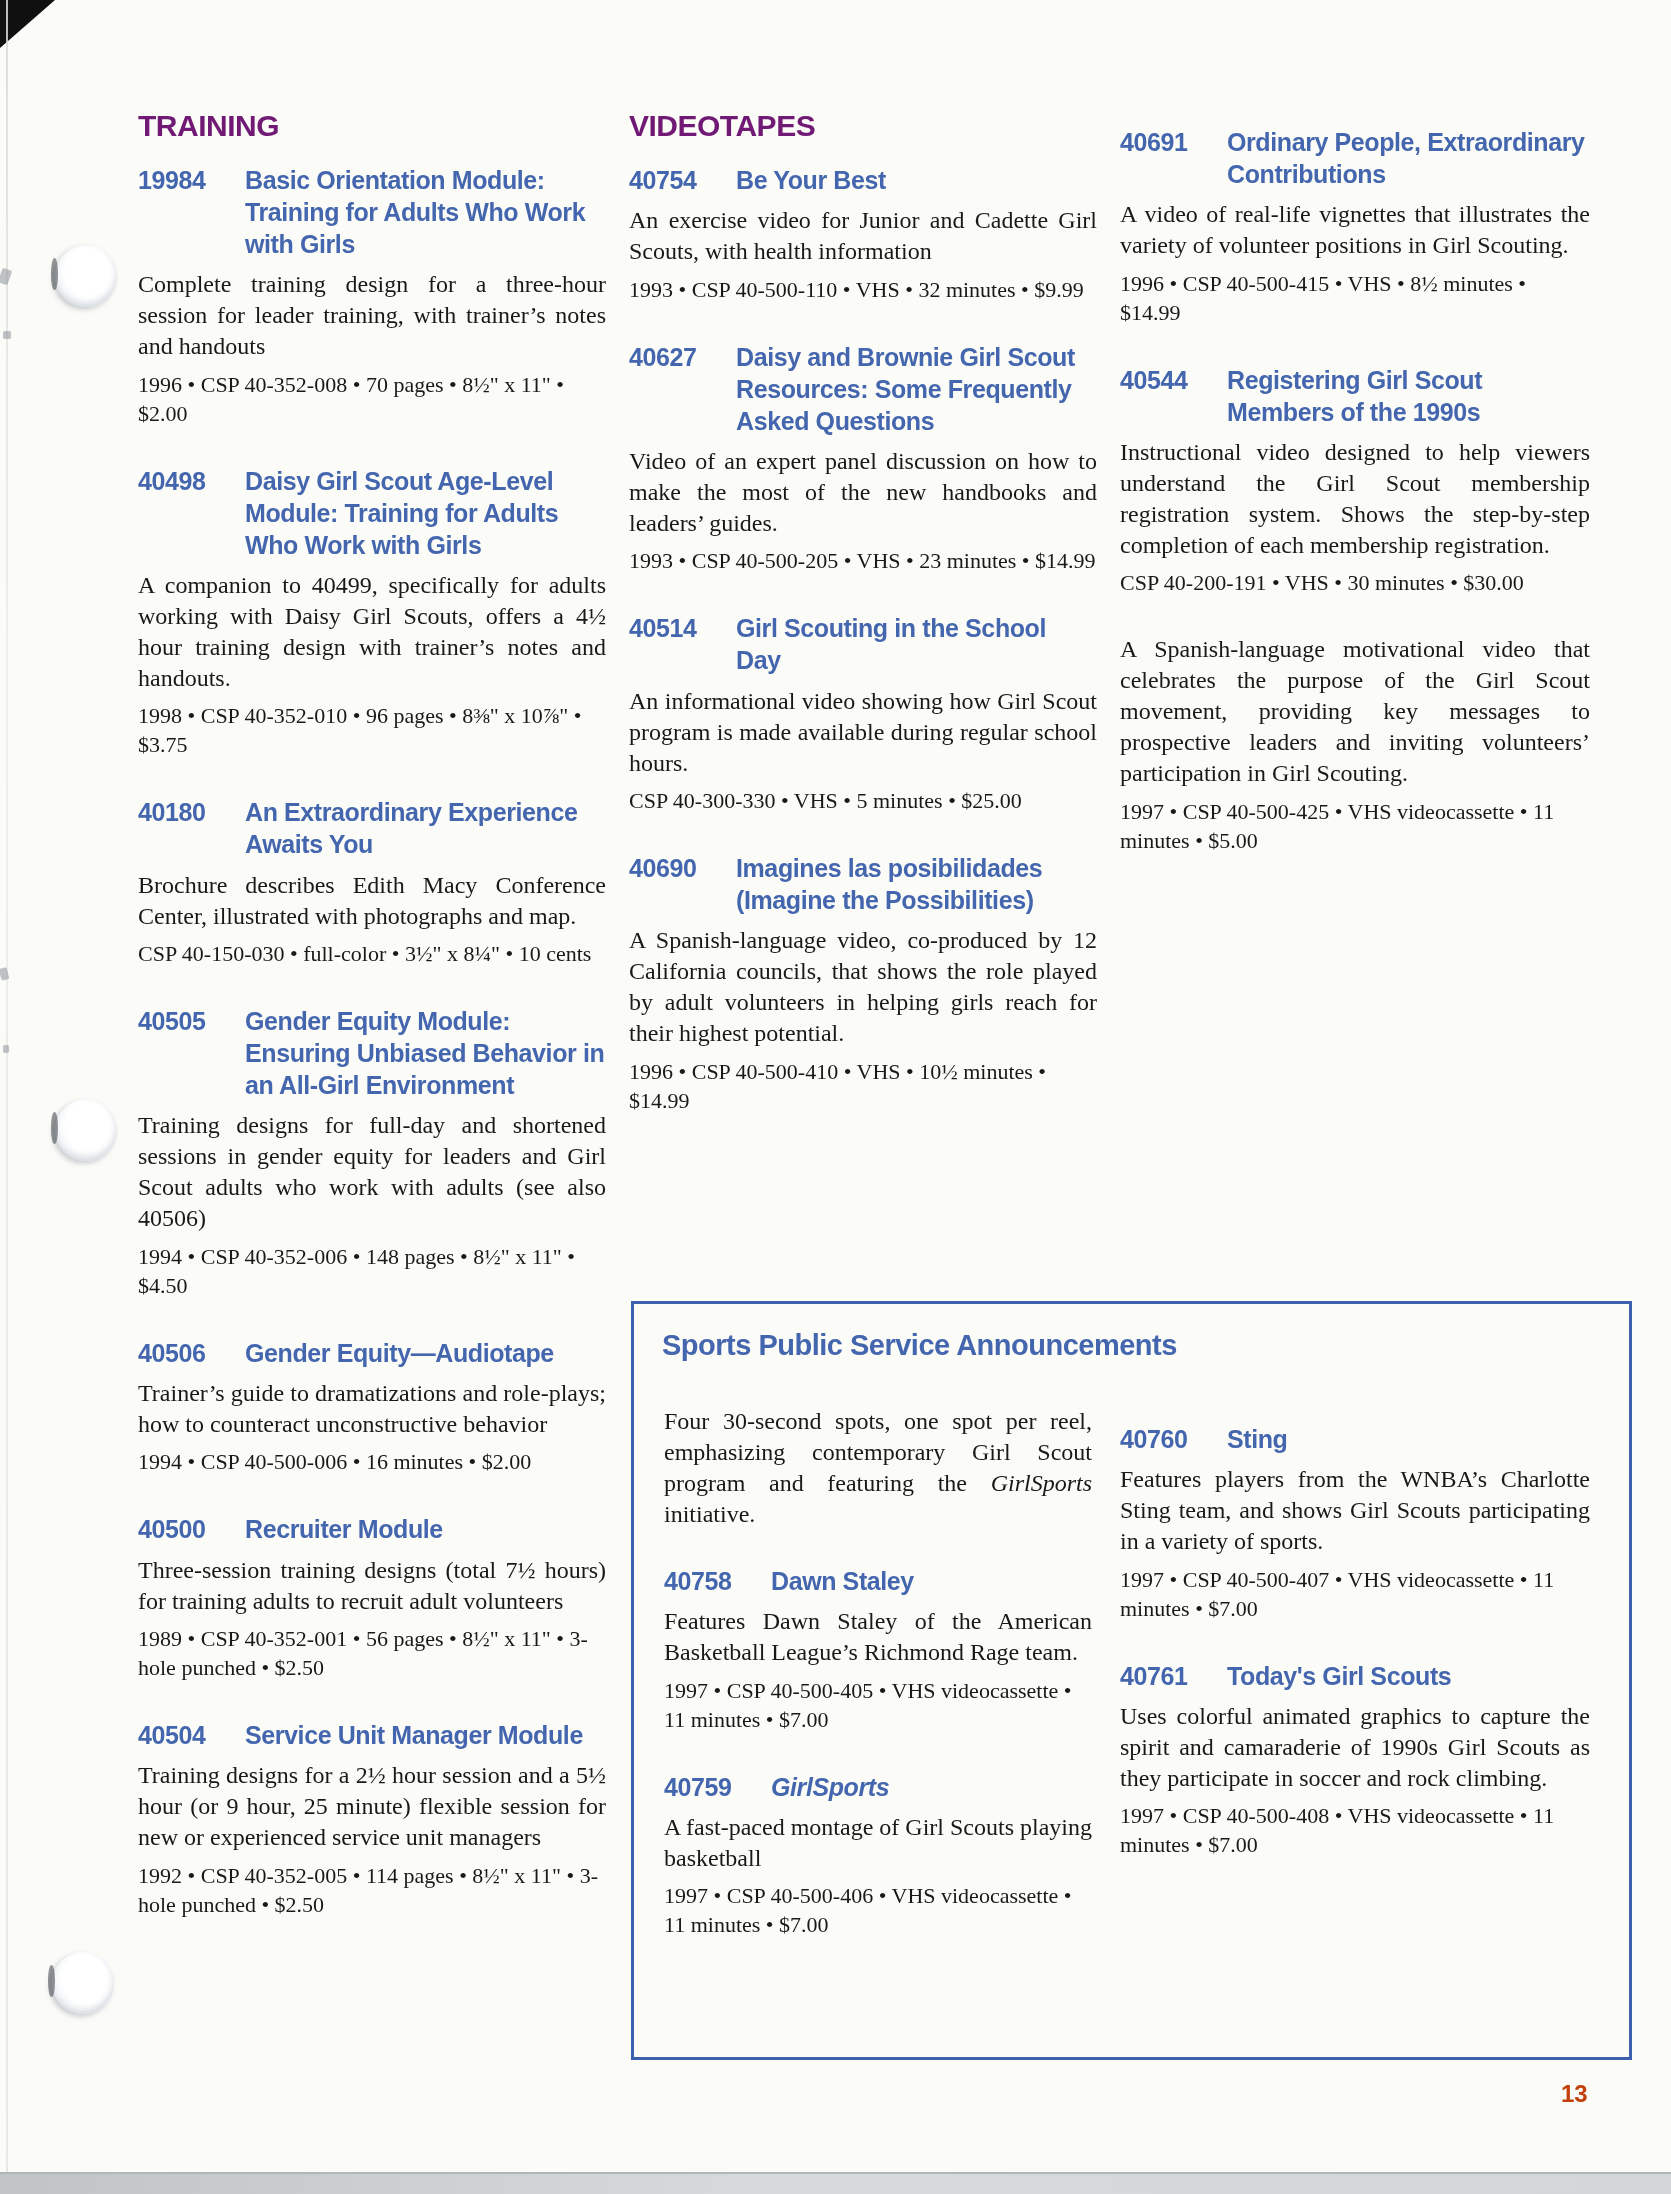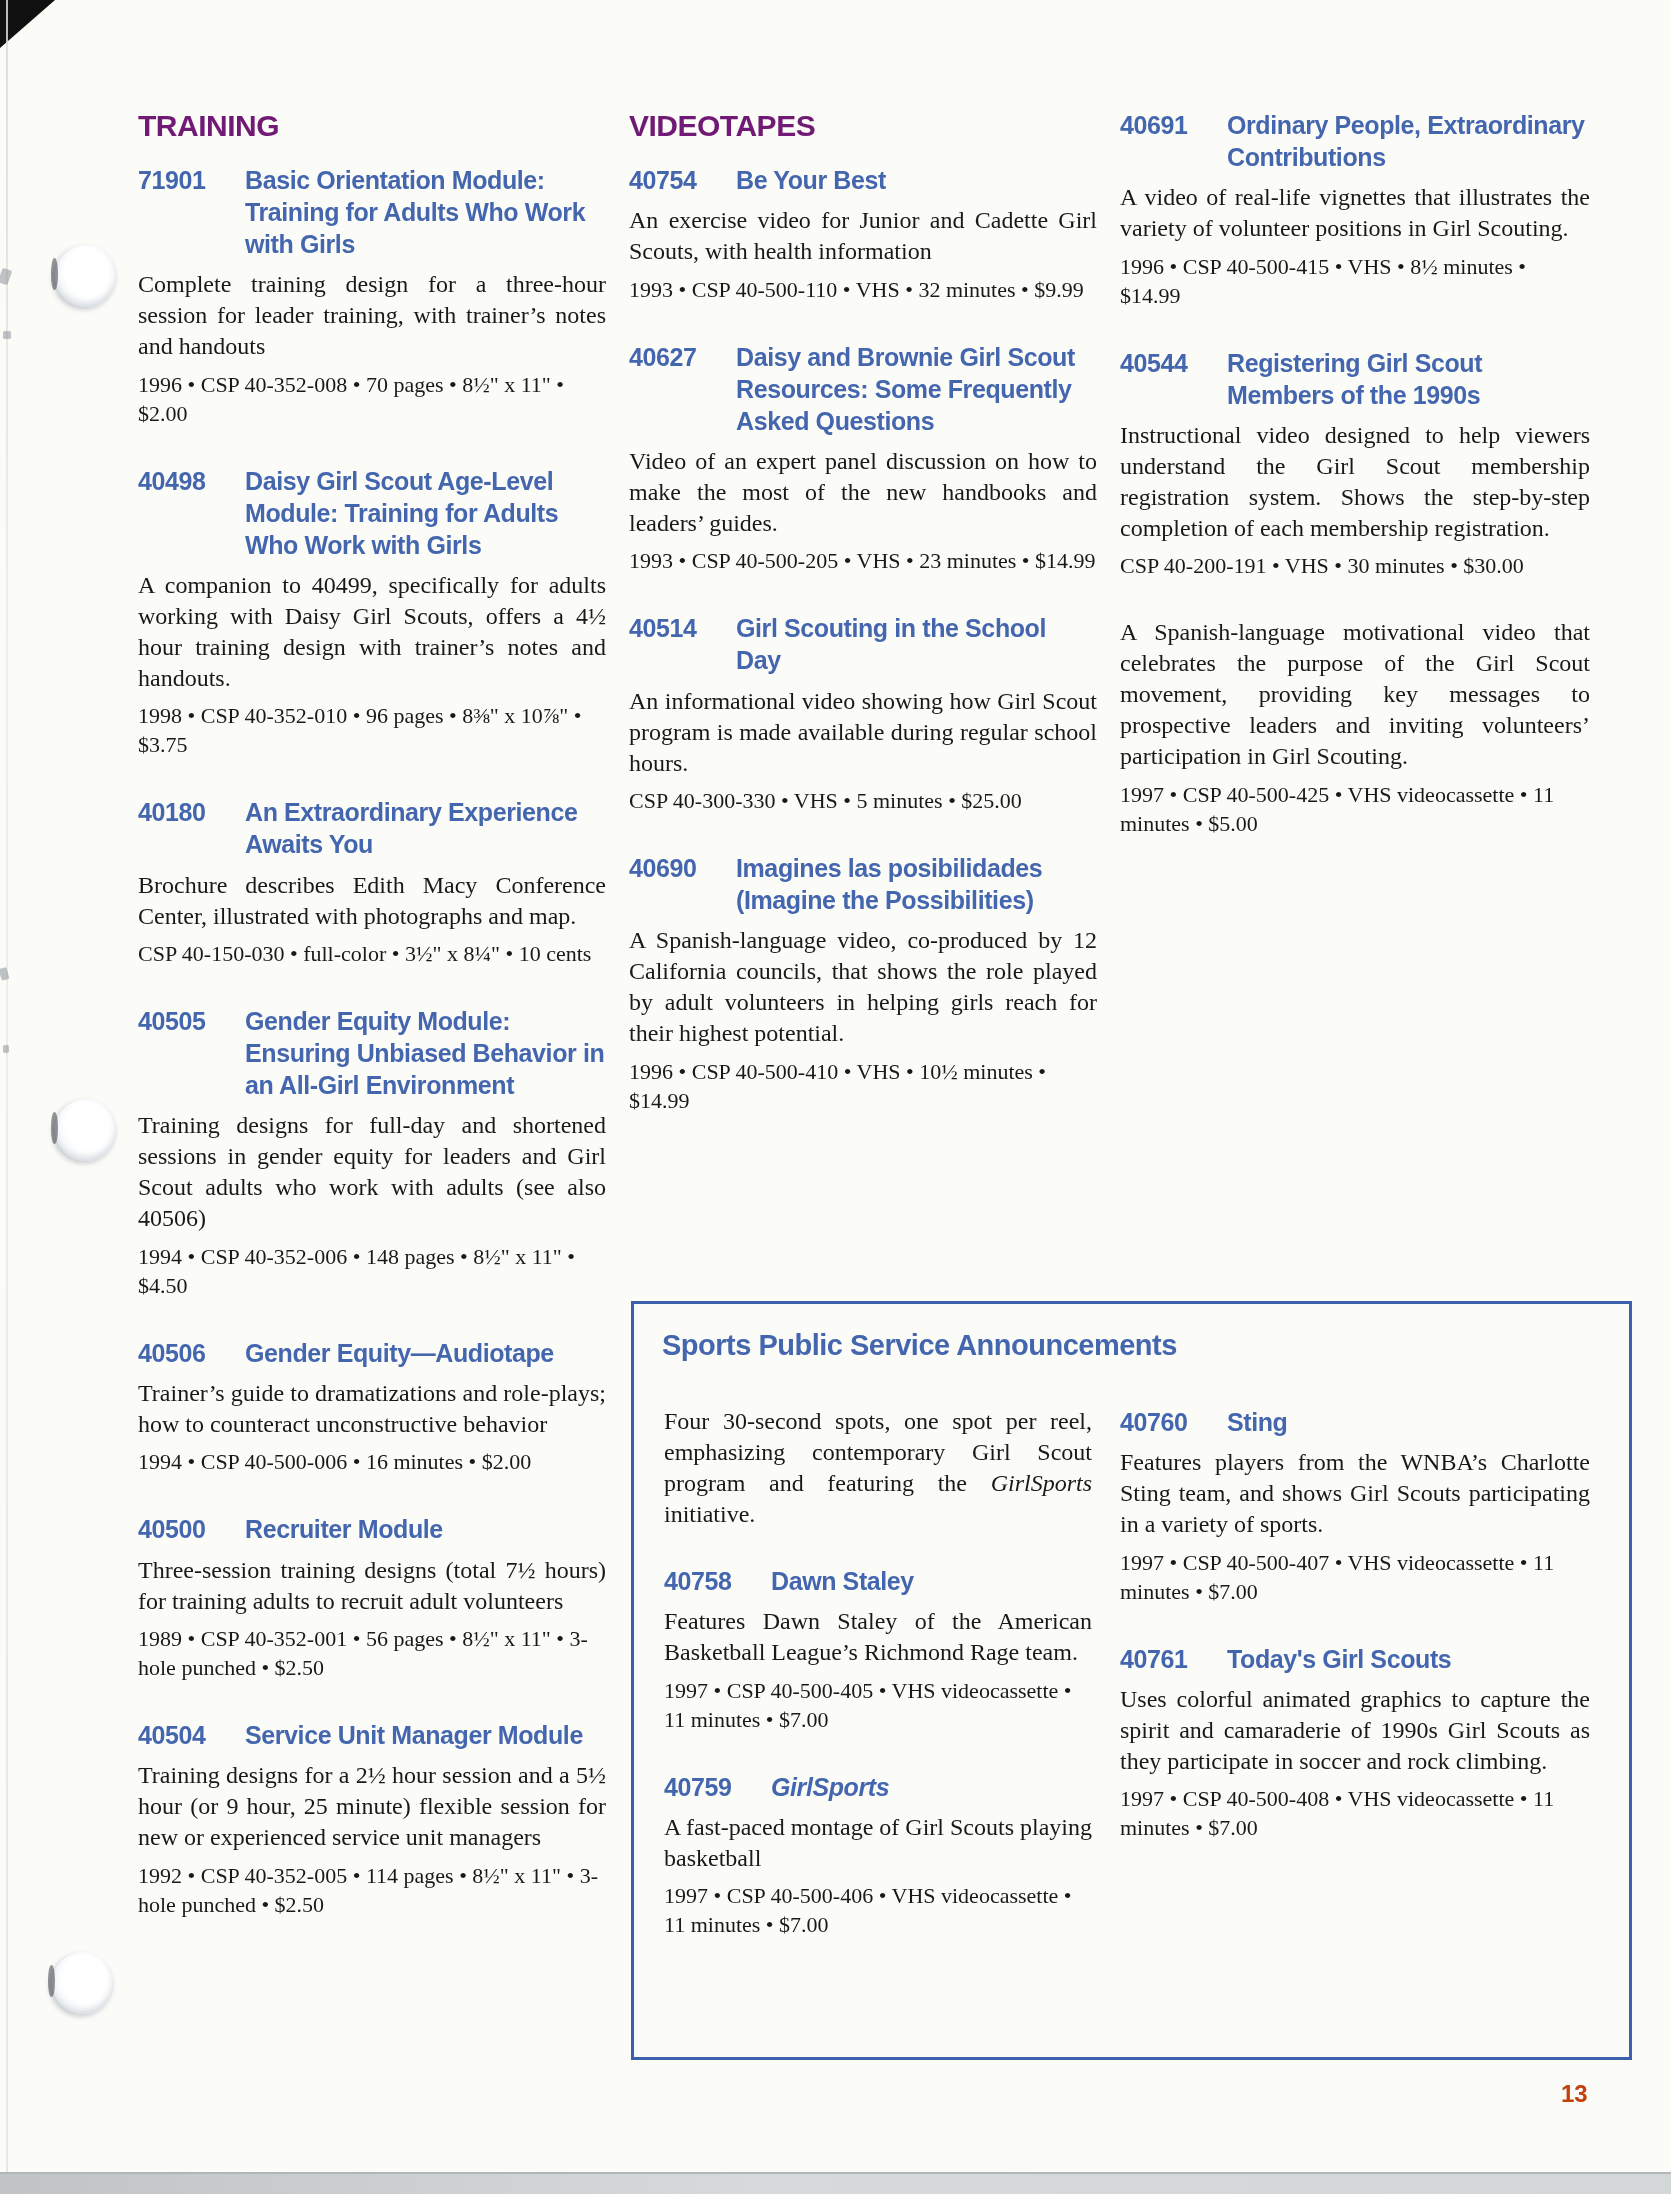--- a/index.html
+++ b/index.html
@@ -24,21 +24,21 @@
     border-radius:50%;background:rgba(45,50,56,.5);}
   
   .col{position:absolute;top:109px;}
   #col-left{left:138px;width:468px;}
   #col-mid{left:629px;width:468px;}
   #col-right{left:1120px;width:470px;}
   .section-title{
     font-family:"Liberation Sans", sans-serif;font-weight:bold;
     font-size:30px;line-height:33px;color:#701a75;letter-spacing:-0.5px;
     margin:0 0 22px 0;}
-  .entry{margin-bottom:37px;}
+  .entry{margin-bottom:37px;margin-top:17px;}
   .entry-head{display:flex;
     font-family:"Liberation Sans", sans-serif;font-weight:bold;
     font-size:25px;line-height:32px;color:#4466ae;letter-spacing:-0.4px;}
   .entry-code{flex:0 0 107px;}
   .entry-title{flex:1;}
   .entry-title.italic{font-style:italic;}
   .entry-desc{margin:9.2px 0 0 0;font-size:24px;line-height:31px;text-align:justify;}
   .entry-spec{margin:7.5px 0 0 0;font-size:22px;line-height:29px;}
   
   #sports-box{position:absolute;left:631px;top:1301px;width:1001px;height:759px;
@@ -67,21 +67,21 @@
 <div class="hole" style="left:55px;top:245px;"></div>
 <div class="hole" style="left:55px;top:1099px;"></div>
 <div class="hole" style="left:52px;top:1952px;"></div>
 <div id="bottom-strip"></div>
 
 <div class="col" id="col-left">
   <h2 class="section-title">TRAINING</h2>
 
   <div class="entry">
     <div class="entry-head">
-      <span class="entry-code">71901</span>
+      <span class="entry-code">19984</span>
       <span class="entry-title">Basic Orientation Module: Training for Adults Who Work with Girls</span>
     </div>
     <p class="entry-desc">Complete training design for a three-hour session for leader training, with trainer’s notes and handouts</p>
     <p class="entry-spec">1996 • CSP 40-352-008 • 70 pages • 8½" x 11" • $2.00</p>
   </div>
 
   <div class="entry">
     <div class="entry-head">
       <span class="entry-code">40498</span>
       <span class="entry-title">Daisy Girl Scout Age-Level Module: Training for Adults Who Work with Girls</span>

